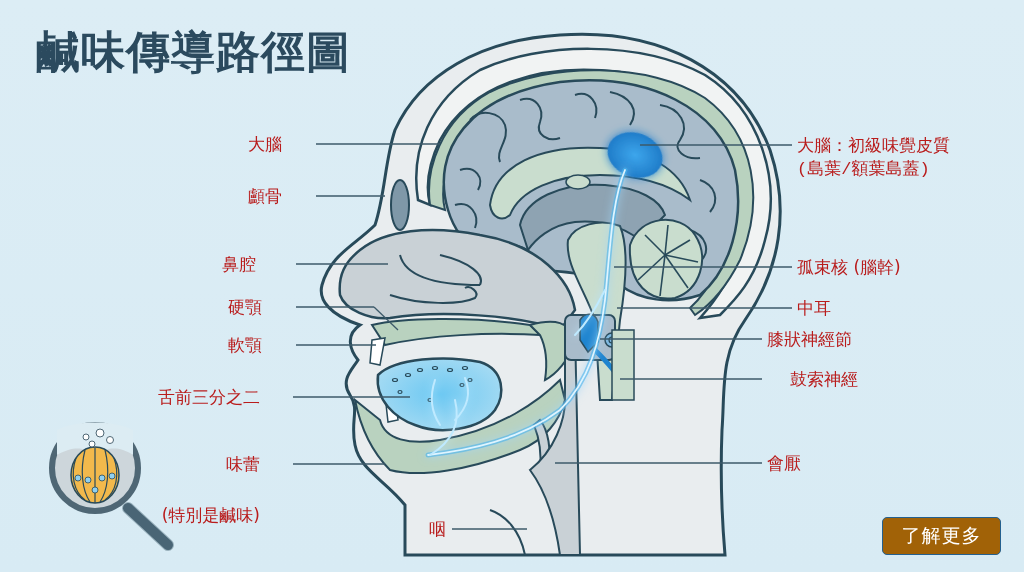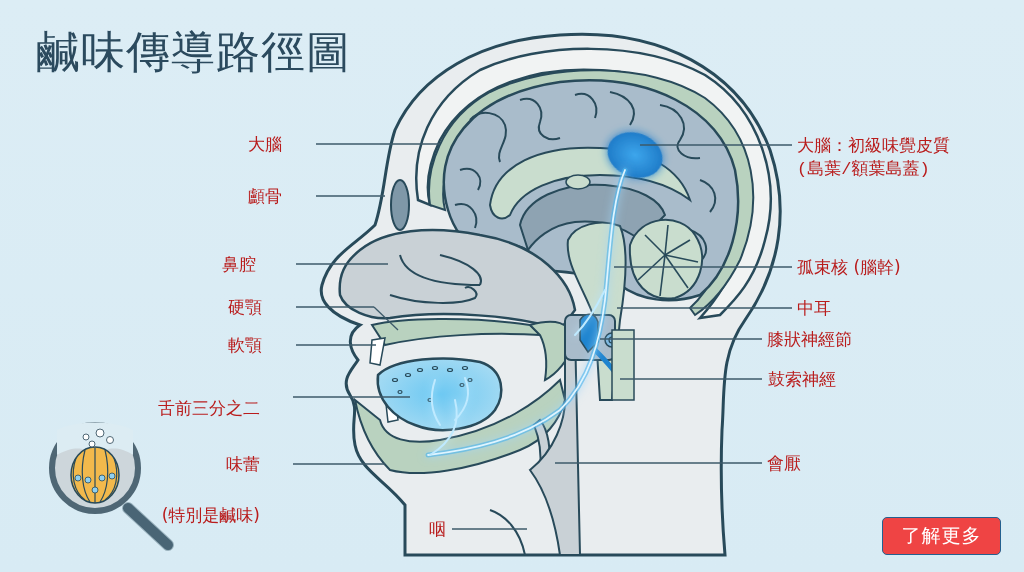--- a/index.html
+++ b/index.html
@@ -3,33 +3,33 @@
 <meta charset="utf-8">
 <style>
   html, body { margin: 0; padding: 0; }
   body {
     width: 1024px; height: 572px; overflow: hidden; position: relative;
     background: linear-gradient(180deg, #dcedf5 0%, #d8ebf4 100%);
     font-family: "DejaVu Sans", "Liberation Sans", sans-serif;
   }
   .title {
     position: absolute; left: 36px; top: 30px;
-    font-size: 44px; font-weight: normal; color: #2b4a5e;
+    font-size: 44px; font-weight: bold; color: #2b4a5e;
     letter-spacing: 1px; line-height: 1;
   }
   svg.art { position: absolute; left: 0; top: 0; }
   .lbl {
     position: absolute; font-size: 17px; color: #b91c1c; line-height: 22px;
     white-space: nowrap;
   }
   .lbl.left { text-align: right; }
   .lbl.right { text-align: left; }
   .more-btn {
     position: absolute; left: 882px; top: 517px; width: 119px; height: 38px;
-    background: #ef4444; border: 1px solid #24608f; border-radius: 5px;
+    background: #a16207; border: 1px solid #24608f; border-radius: 5px;
     color: #ffffff; font-size: 19px; display: flex; align-items: center; justify-content: center;
     letter-spacing: 1px; cursor: pointer; box-sizing: border-box;
   }
 </style>
 </head>
 <body>
 
 <div class="title">鹹味傳導路徑圖</div>
 
 <svg class="art" width="1024" height="572" viewBox="0 0 1024 572" xmlns="http://www.w3.org/2000/svg">
@@ -204,26 +204,26 @@
         <circle cx="110" cy="440" r="3.5"></circle>
     </g>
   </g>
 </svg>
 
 <div class="lbl left" style="right:742px; top:133px;">大腦</div>
 <div class="lbl left" style="right:742px; top:185px;">顱骨</div>
 <div class="lbl left" style="right:768px; top:253px;">鼻腔</div>
 <div class="lbl left" style="right:762px; top:296px;">硬顎</div>
 <div class="lbl left" style="right:762px; top:334px;margin-left:45px;">軟顎</div>
-<div class="lbl left" style="right:764px; top:386px;margin-top:11px;">舌前三分之二</div>
+<div class="lbl left" style="right:764px; top:386px;">舌前三分之二</div>
 <div class="lbl left" style="right:764px; top:453px;">味蕾</div>
 <div class="lbl left" style="right:764px; top:504px;">(特別是鹹味)</div>
 <div class="lbl left" style="right:578px; top:518px;">咽</div>
 
 <div class="lbl right" style="left:797px; top:134px;">大腦：初級味覺皮質</div>
 <div class="lbl right" style="left:797px; top:159px;font-family:Liberation Mono, monospace;">(島葉/額葉島蓋)</div>
 <div class="lbl right" style="left:797px; top:256px;">孤束核 (腦幹)</div>
 <div class="lbl right" style="left:797px; top:297px;">中耳</div>
 <div class="lbl right" style="left:767px; top:328px;">膝狀神經節</div>
-<div class="lbl right" style="left:768px; top:368px;">鼓索神經</div>
+<div class="lbl right" style="left:790px; top:368px;">鼓索神經</div>
 <div class="lbl right" style="left:767px; top:452px;">會厭</div>
 
 <div class="more-btn">了解更多</div>
 
 </body></html>

